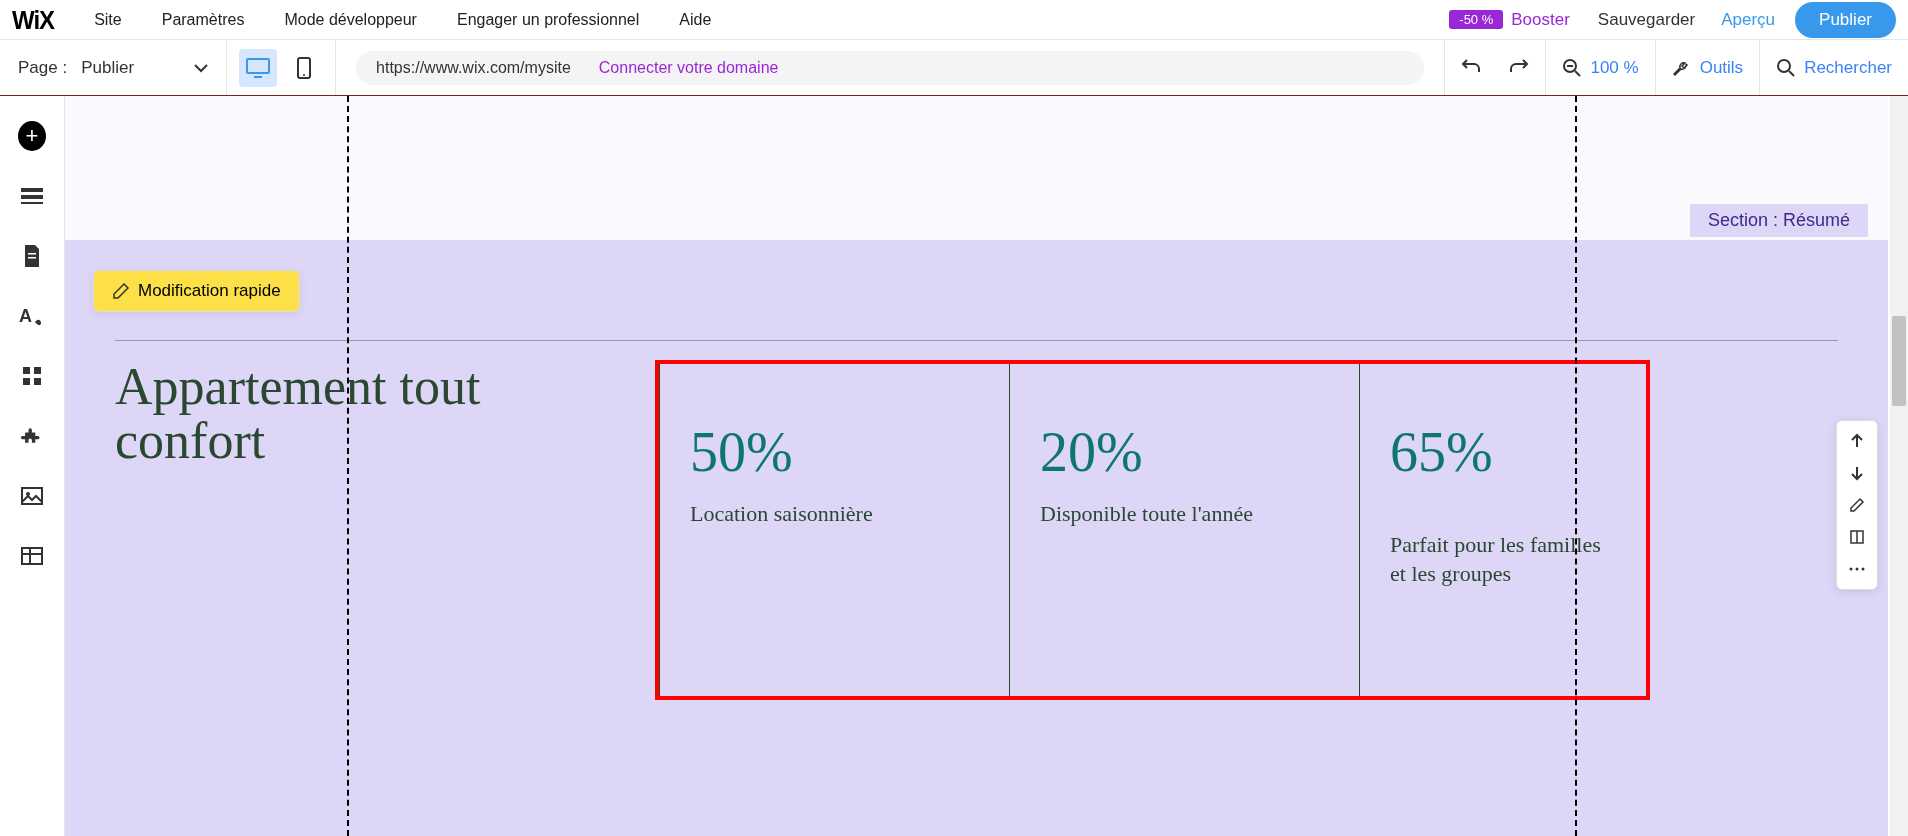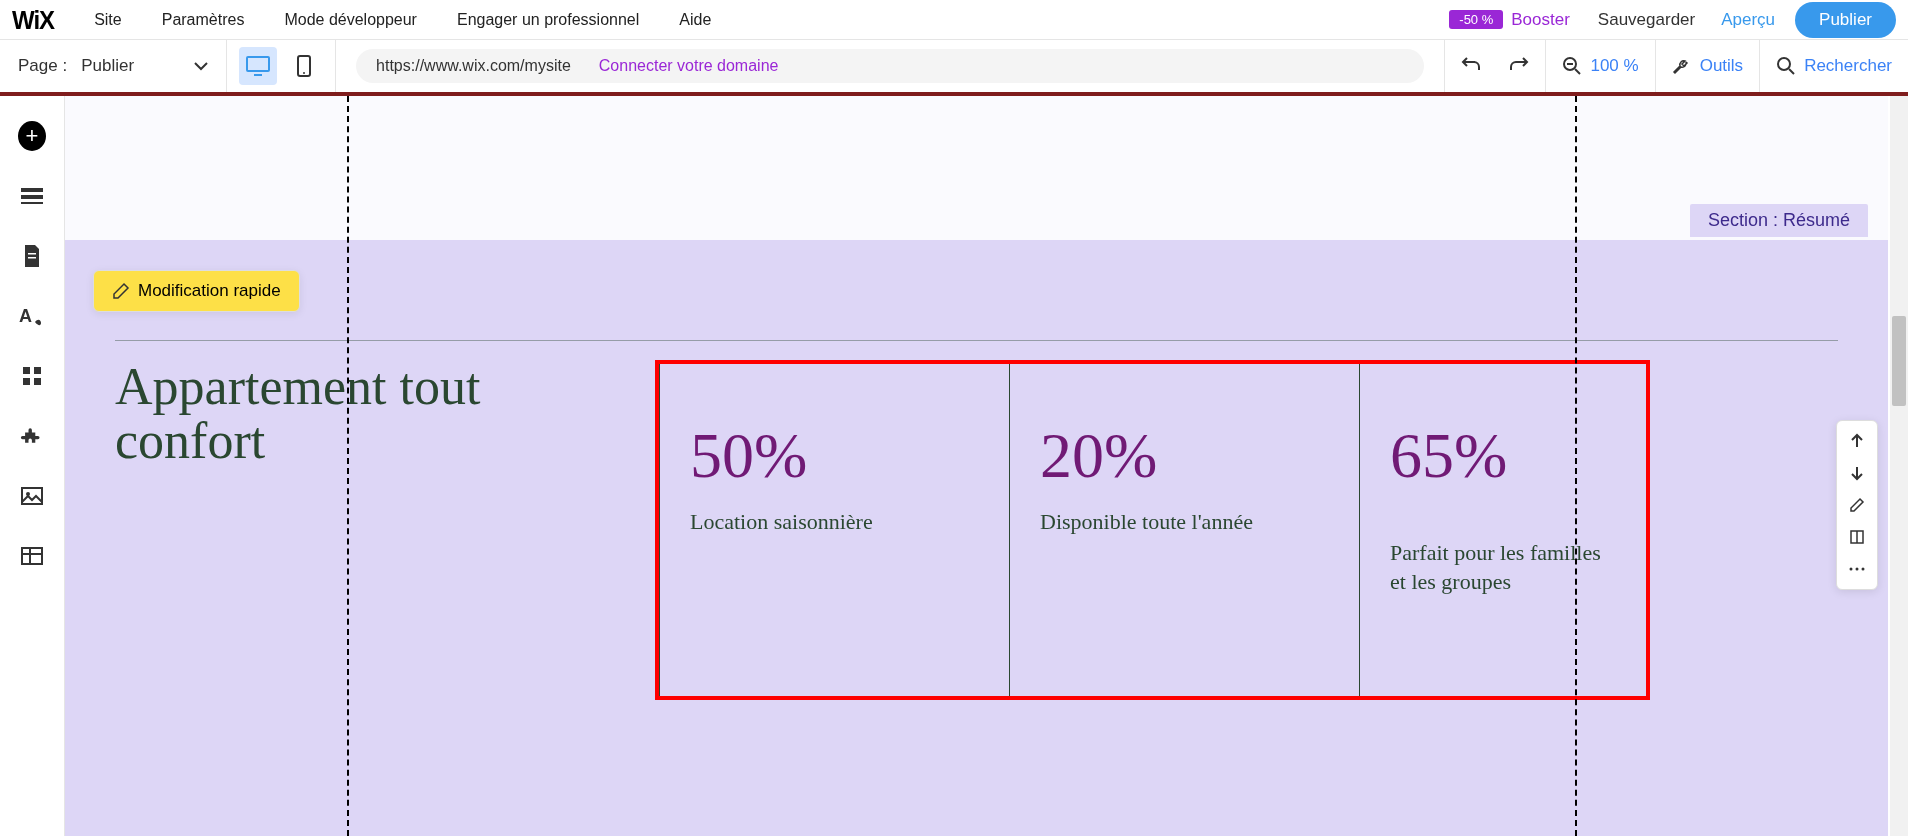--- a/index.html
+++ b/index.html
@@ -79,21 +79,21 @@
       font-size: 17px;
       font-weight: 500;
       cursor: pointer;
     }
     
     
     .toolbar {
       height: 56px;
       display: flex;
       align-items: flex-start;
-      border-bottom: 4px solid #7f1d1d;
+      border-bottom: 1px solid #7f1d1d;
       background: #fff;
     }
     .toolbar-section {
       display: flex;
       align-items: center;
       height: 100%;
       border-right: 1px solid #e5e5e5;
       padding: 0 18px;
     }
     .page-label {
@@ -312,22 +312,22 @@
       border-left: 1px solid #2a4731;
       padding: 60px 30px 30px 30px;
       display: flex;
       flex-direction: column;
     }
     .stat-cell:nth-child(1) { width: 350px; }
     .stat-cell:nth-child(2) { width: 350px; }
     .stat-cell:nth-child(3) { width: 287px; gap: 31px; }
     .stat-value {
       font-family: "Times New Roman", serif;
-      font-size: 64px;
-      color: #701a75;
+      font-size: 56px;
+      color: #0f766e;
       line-height: 1;
       margin-bottom: 20px;
     }
     .stat-label {
       font-family: "Times New Roman", serif;
       font-size: 22px;
       color: #2a4731;
       line-height: 1.3;
     }
     

